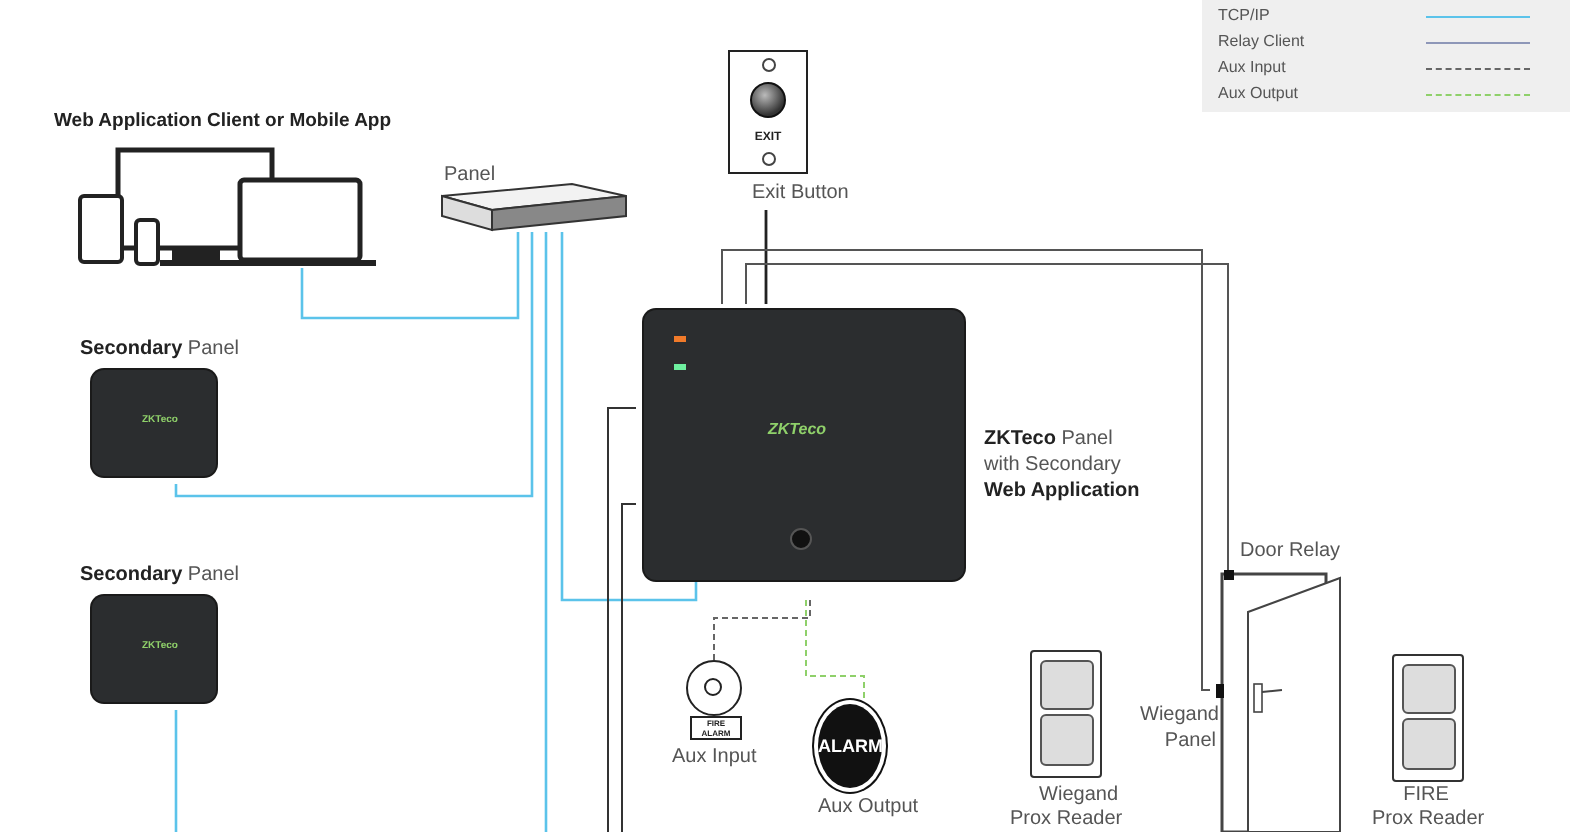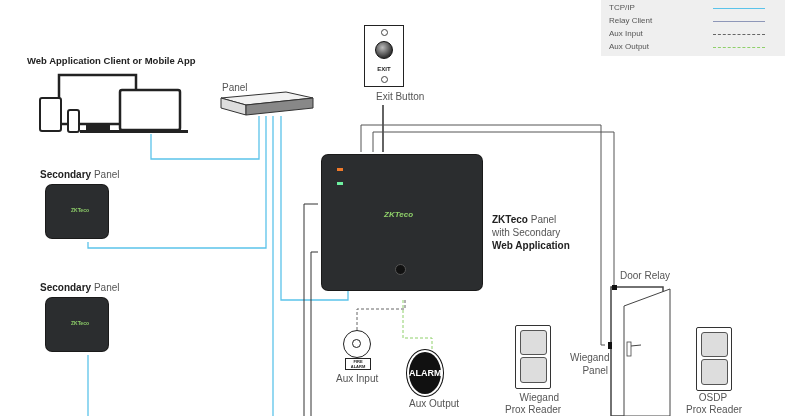--- a/index.html
+++ b/index.html
@@ -127,15 +127,15 @@
     <div>Panel</div>
 </div>
 
 <div class="abs lbl" style="left:620px;top:270px">Door Relay</div>
 
 <div class="abs" style="left:696px;top:327px;width:34px;height:62px;border:1px solid #333;border-radius:2px;background:#fff">
   <div class="abs" style="left:4px;top:4px;width:25px;height:23px;border:1px solid #555;border-radius:3px;background:#ddd"></div>
   <div class="abs" style="left:4px;top:31px;width:25px;height:24px;border:1px solid #555;border-radius:3px;background:#ddd"></div>
 </div>
 <div class="abs lbl" style="left:686px;top:392px;text-align:center;width:54px;line-height:12px">
-  <div>OSDP</div>
+  <div>FIRE</div>
     <div>Prox Reader</div>
 </div>
 
 </body></html>

